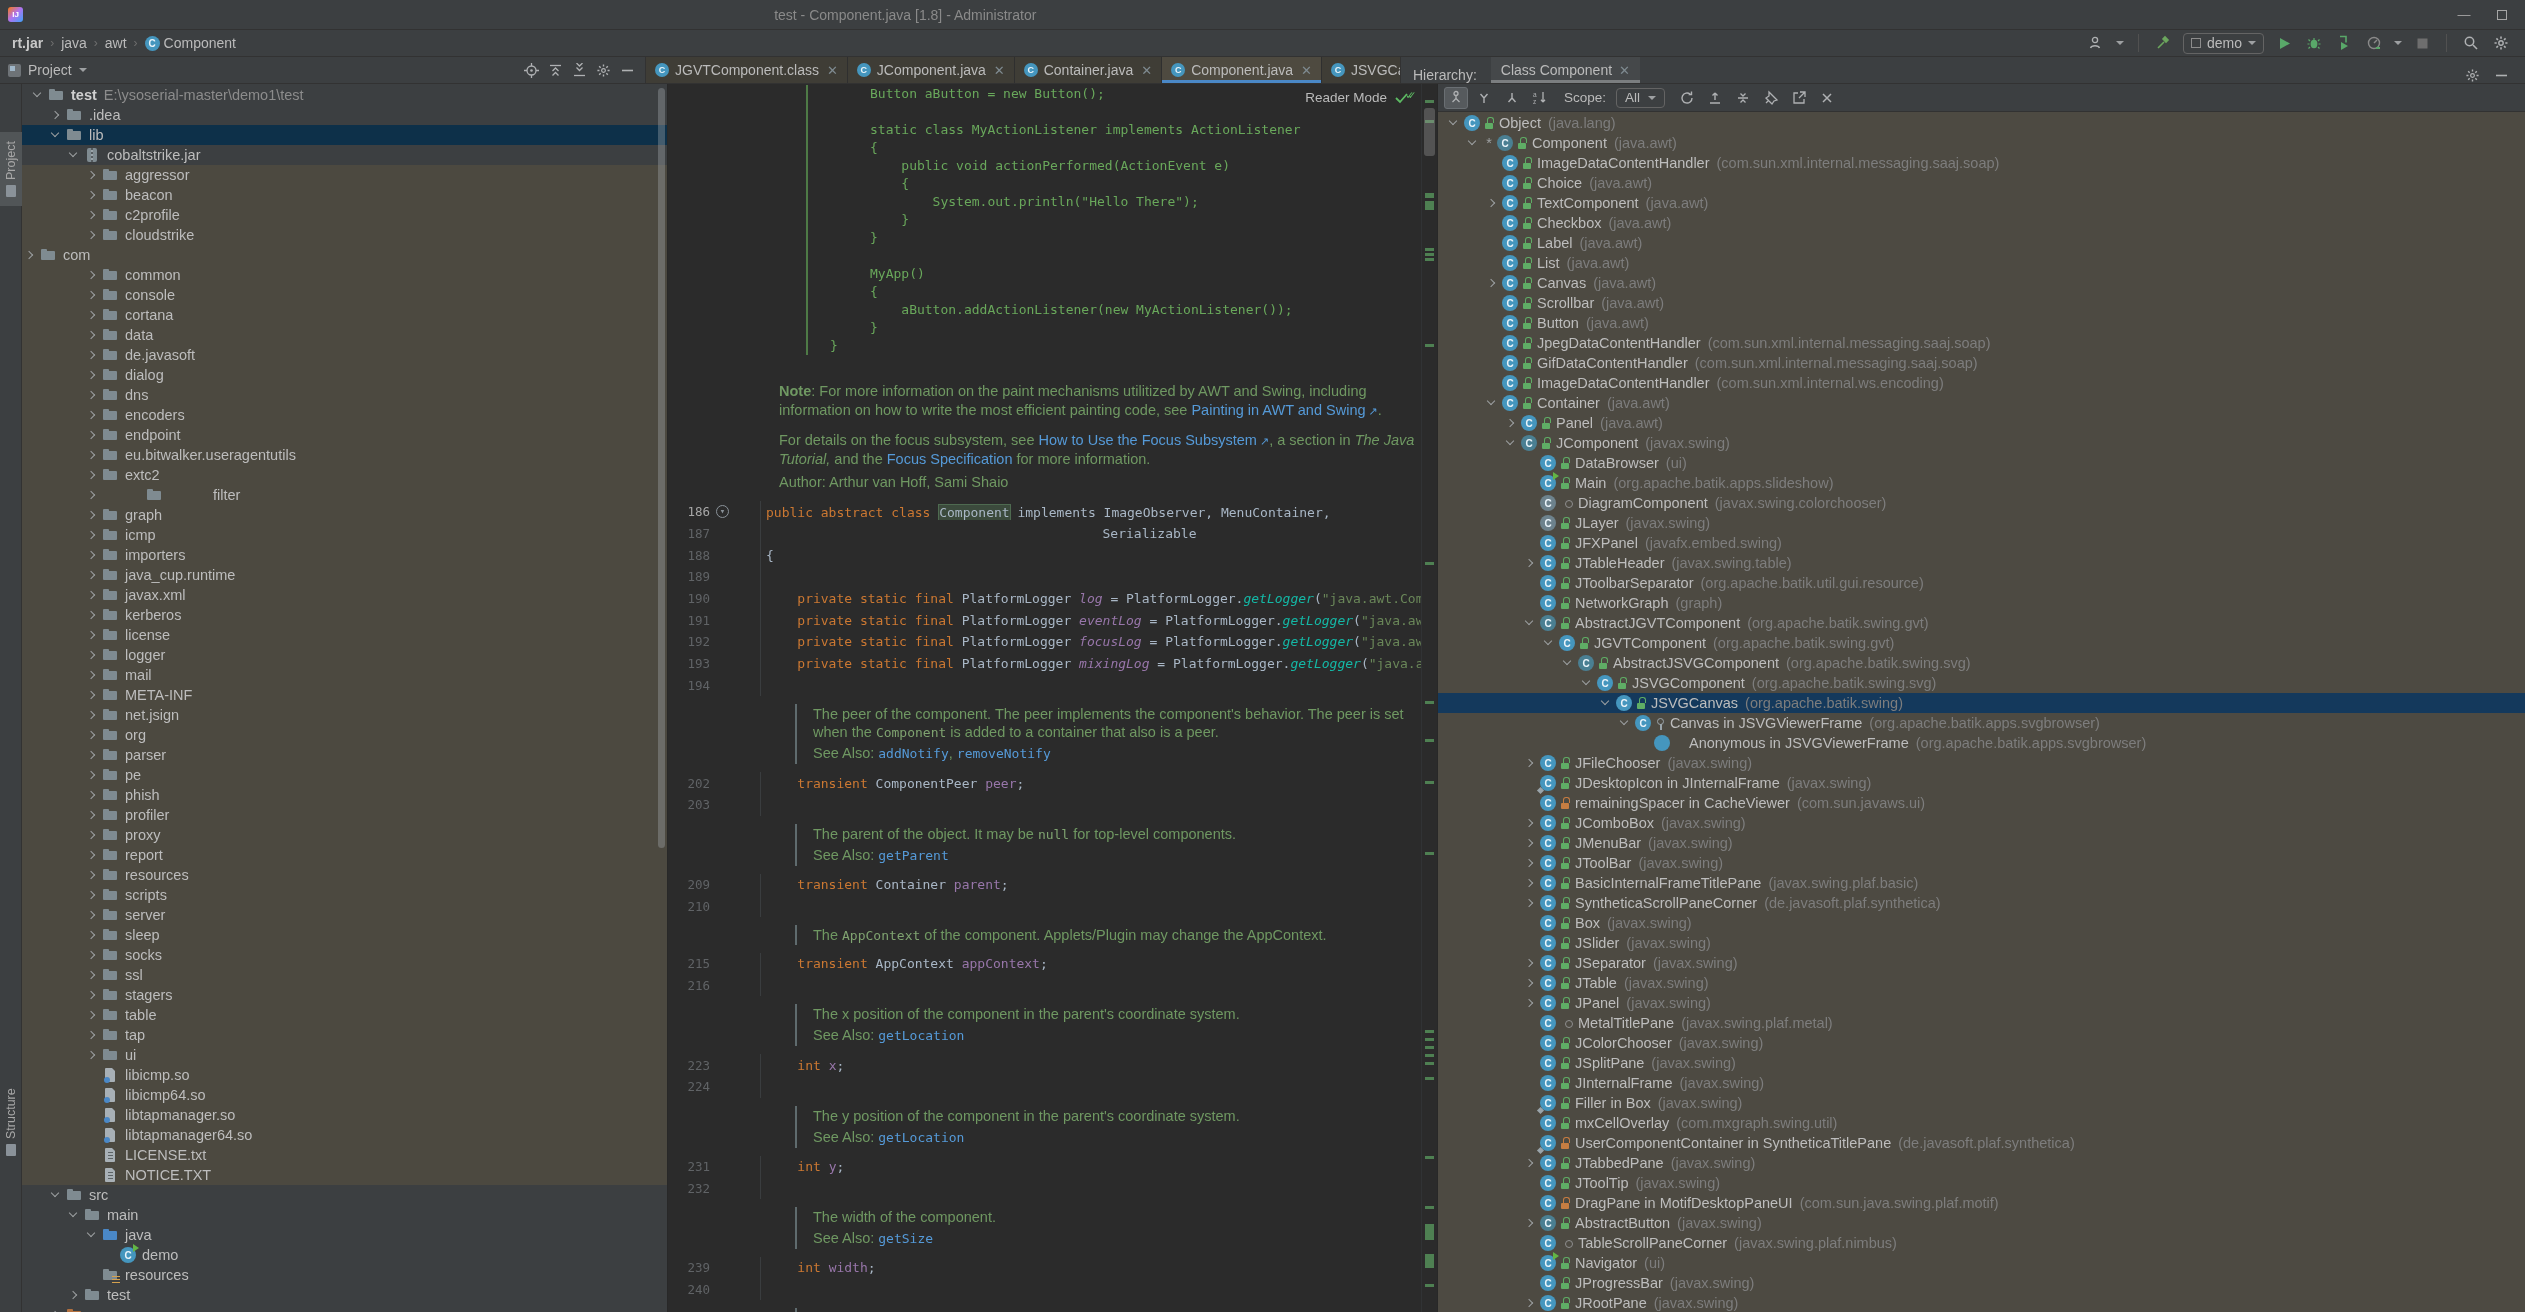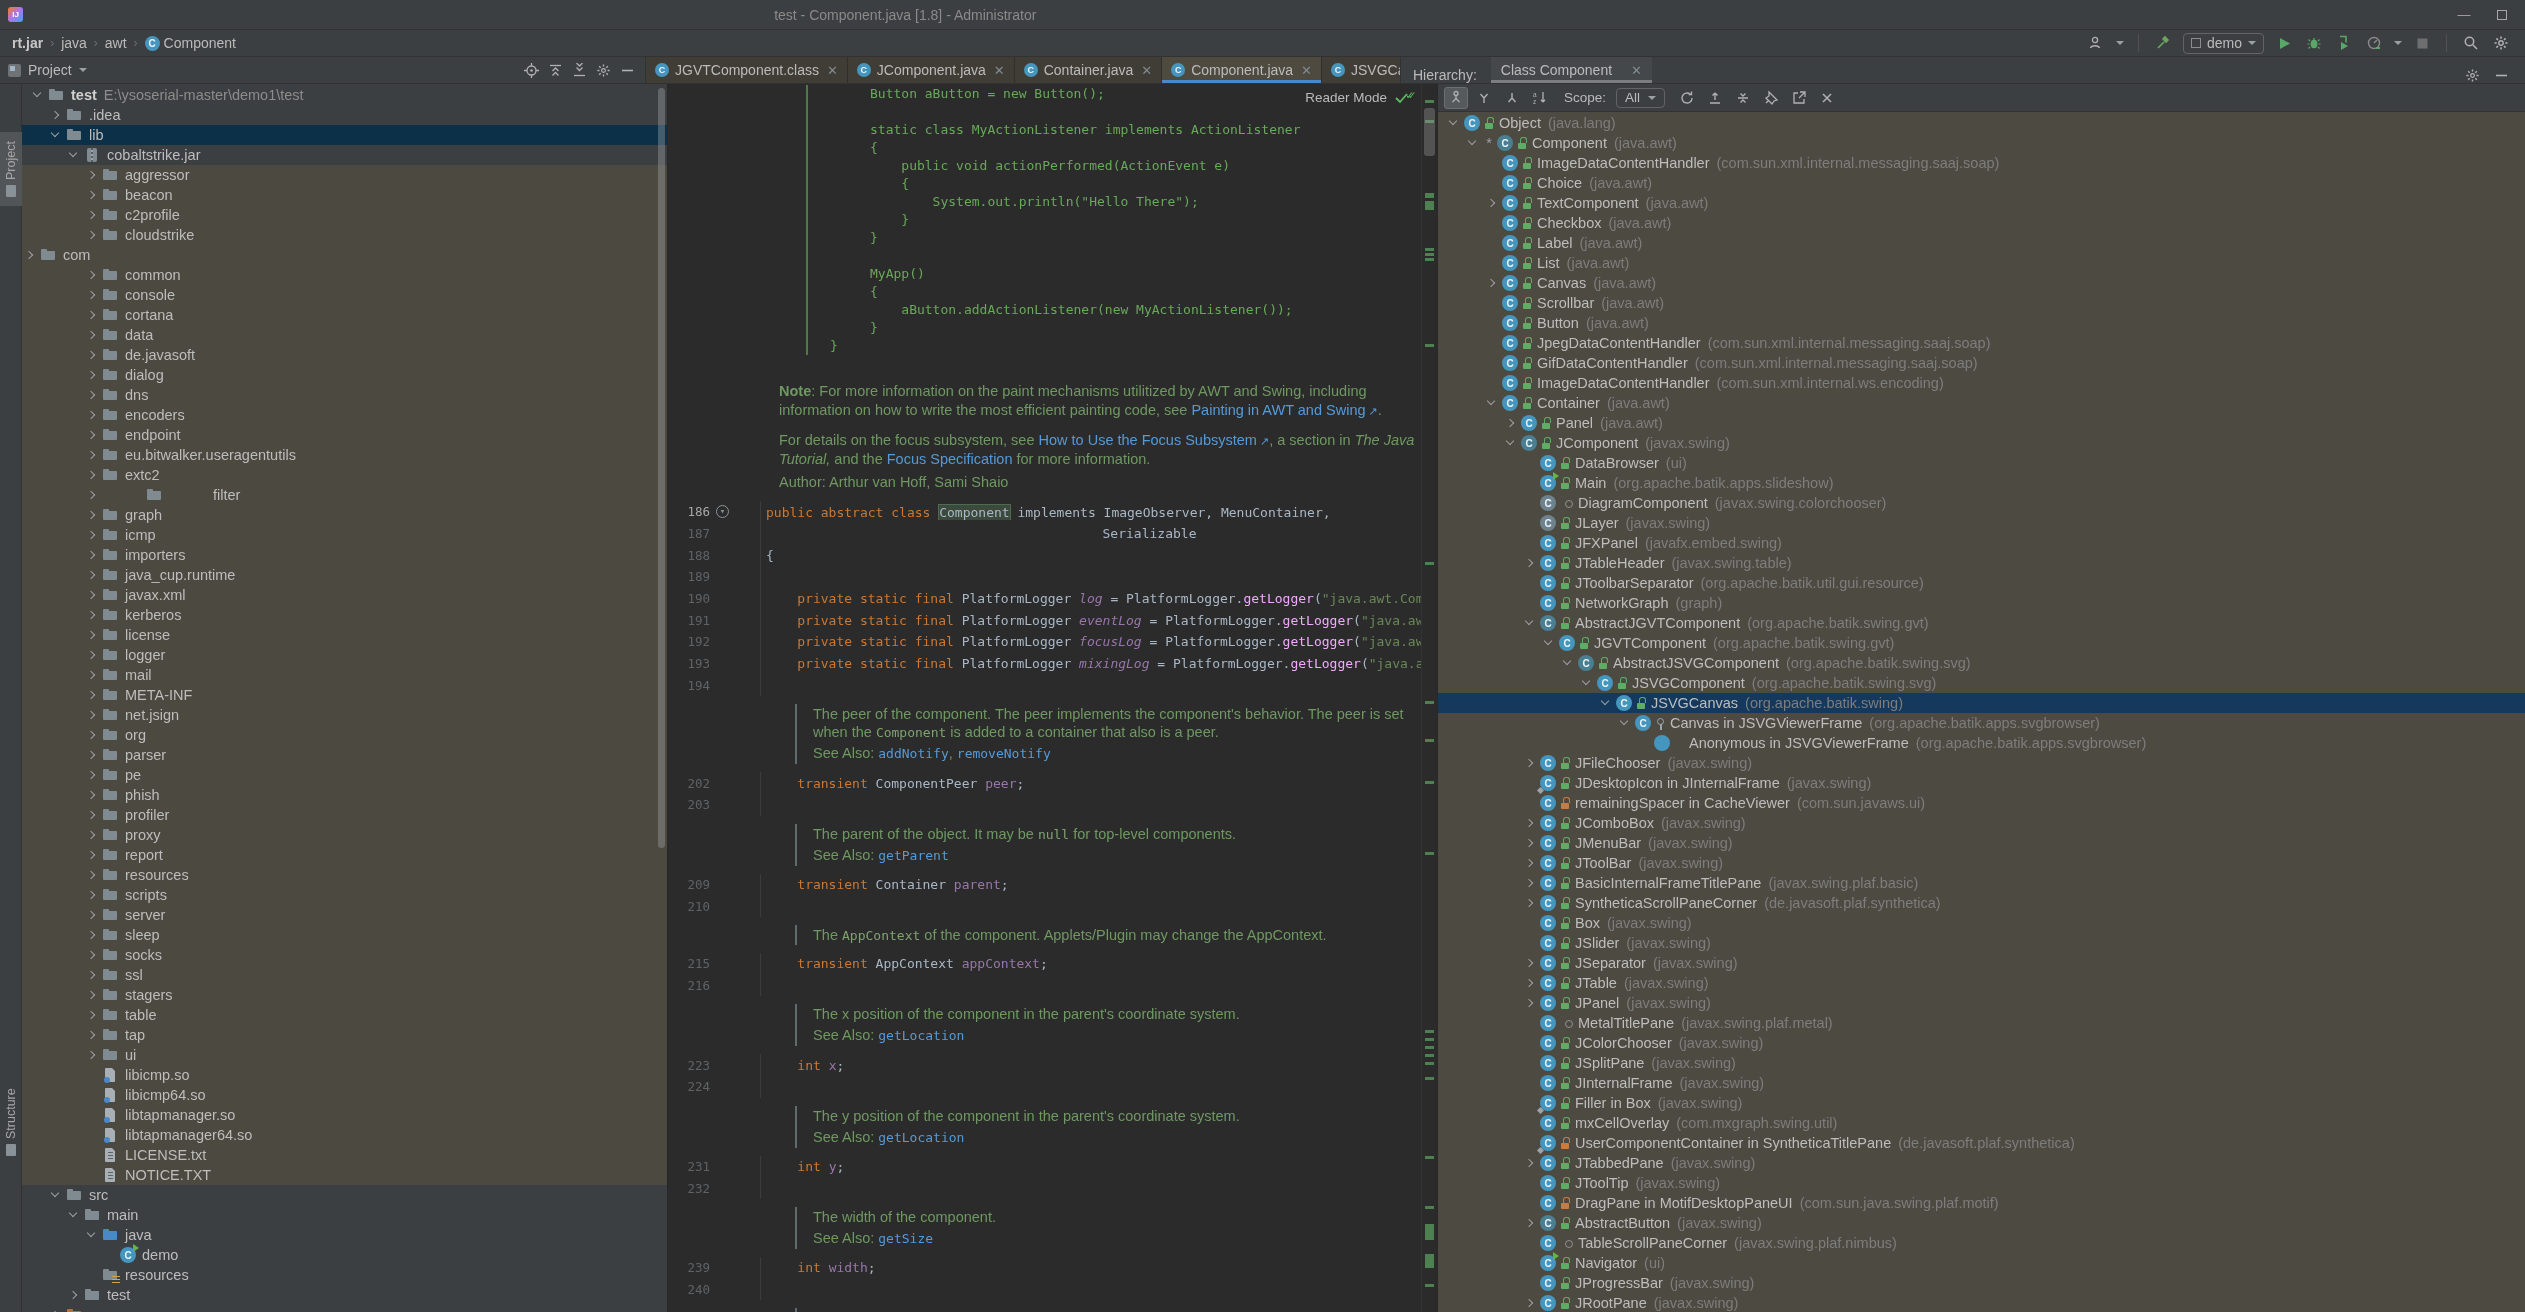--- a/index.html
+++ b/index.html
@@ -36,21 +36,21 @@
   .tw-icon::after{content:"";position:absolute;left:2px;top:2px;width:5px;height:5px;background:#9fb6c8;}
   .proj-header .spacer{flex:1;}
   .ph-icons{display:flex;align-items:center;gap:9px;padding-right:10px;color:#afb1b3;}
   .tabs{width:754px;flex:none;display:flex;align-items:stretch;overflow:hidden;}
   .etab{display:flex;align-items:center;gap:6px;padding:0 9px;font-size:14px;color:#bbbbbb;background:#3f3d36;border-right:1px solid #2f2f2f;position:relative;cursor:default;white-space:nowrap;}
   .etab.active{background:#4e4a40;}
   .etab.active::after{content:"";position:absolute;left:0;right:0;bottom:0;height:3px;background:#4a88c7;}
   .tab-x{color:#7f8b91;font-size:13px;margin-left:2px;}
   .hier-header{flex:1;display:flex;align-items:flex-end;font-size:14px;color:#bbbbbb;border-left:1px solid #323232;}
   .hier-label{padding:0 14px 0 12px;}
-  .hier-tab{height:100%;display:flex;align-items:center;gap:17px;padding:0 10px;position:relative;background:#45484a;}
+  .hier-tab{height:100%;display:flex;align-items:center;gap:5px;padding:0 10px;position:relative;background:#45484a;}
   .hier-tab::after{content:"";position:absolute;left:0;right:0;bottom:0;height:3px;background:#7b7e80;}
   .hier-header .spacer{flex:1;}
   .hh-icons{display:flex;gap:14px;padding-right:16px;color:#afb1b3;}
 
   
   .main{flex:1;display:flex;min-height:0;}
   .stripe{width:22px;flex:none;background:#3c3f41;border-right:1px solid #323232;position:relative;}
   .vlabel{position:absolute;left:0;width:22px;color:#a7a7a7;font-size:12.5px;writing-mode:vertical-rl;transform:rotate(180deg);display:flex;align-items:center;gap:6px;}
   .vlabel .mini-ic{width:12px;height:10px;background:#8a9299;border-radius:1px;transform:rotate(90deg);}
 
@@ -96,21 +96,21 @@
   .gut-ic{position:absolute;left:48px;top:4px;width:13px;height:13px;border:1.4px solid #8a9299;border-radius:50%;color:#8a9299;font-size:9px;line-height:10px;text-align:center;}
   .ctext{padding-left:5px;white-space:pre;overflow:hidden;}
   .sample{border-left:2px solid #4e7a46;margin-left:138px;margin-top:0;}
   .dcline{height:18px;line-height:18px;padding-left:62px;color:#69a85b;white-space:pre;}
   .dcline.outer{padding-left:22px;}
   .prose{height:19px;line-height:19px;margin-left:111px;font-family:"Liberation Sans",sans-serif;font-size:14.5px;color:#6f9862;white-space:pre-wrap;}
   .fd{margin:8px 0 8px 127px;border-left:2px solid #5f6b6e;padding:1px 0 1px 16px;}
   .fdline{height:18px;line-height:18px;font-family:"Liberation Sans",sans-serif;font-size:14.5px;color:#6f9862;white-space:pre-wrap;}
   .fdline.see{height:22px;line-height:24px;}
   .sg-kw{color:#cc7832;} .sg-d{color:#a9b7c6;} .sg-f{color:#9876aa;} .sg-fi{color:#9876aa;font-style:italic;}
-  .sg-mi{color:#f0abfc;} .sg-s{color:#6a8759;}
+  .sg-mi{color:#14b8a6;font-style:italic;} .sg-s{color:#6a8759;}
   .sg-b{font-weight:bold;} .sg-dl{color:#559ad8;} .sg-di{font-style:italic;}
   .sg-dm{font-family:"DejaVu Sans Mono",monospace;font-size:13px;color:#7fa370;}
   .sg-dlm{font-family:"DejaVu Sans Mono",monospace;font-size:13px;color:#559ad8;margin-top:33px;}
   .sg-ar{color:#559ad8;font-size:11px;}
   .caret-i{display:inline-block;width:0;border-left:1.6px solid #ffffff;height:15px;vertical-align:-2px;}
   .hl-id{background:#3b4a3c;outline:1px solid #4e6a50;}
   .reader-mode{position:absolute;right:28px;top:6px;font-family:"Liberation Sans",sans-serif;font-size:13.5px;color:#bbbbbb;display:flex;gap:8px;align-items:center;}
   .estripe{position:absolute;right:0;top:0;width:16px;bottom:0;background:#2b2b2b;border-left:1px solid #313335;}
   .emark{position:absolute;left:3px;right:3px;background:#4e8052;}
   .ethumb{position:absolute;left:2px;right:2px;border-radius:3px;background:rgba(166,166,166,.33);}

